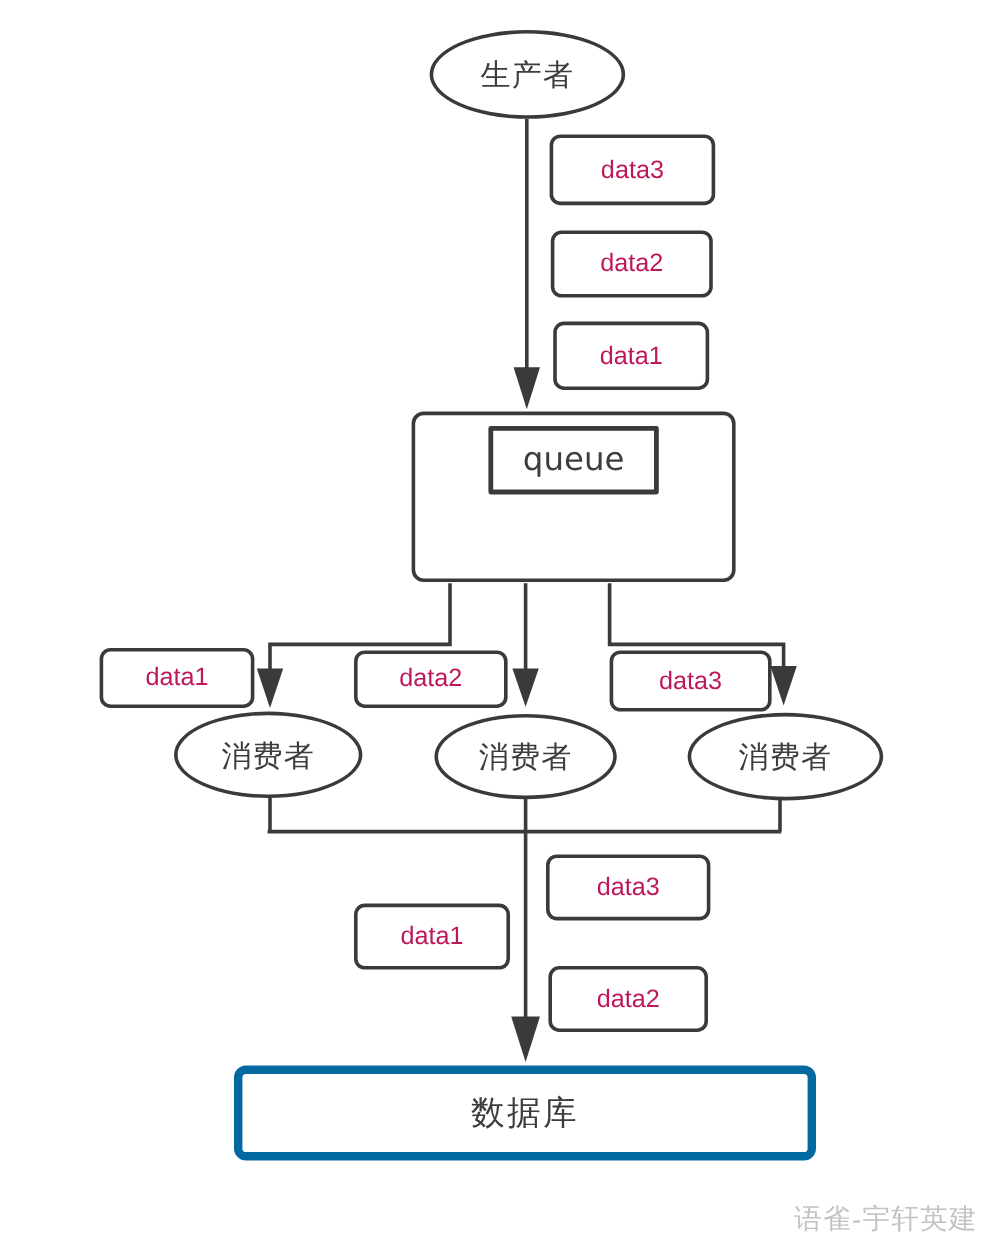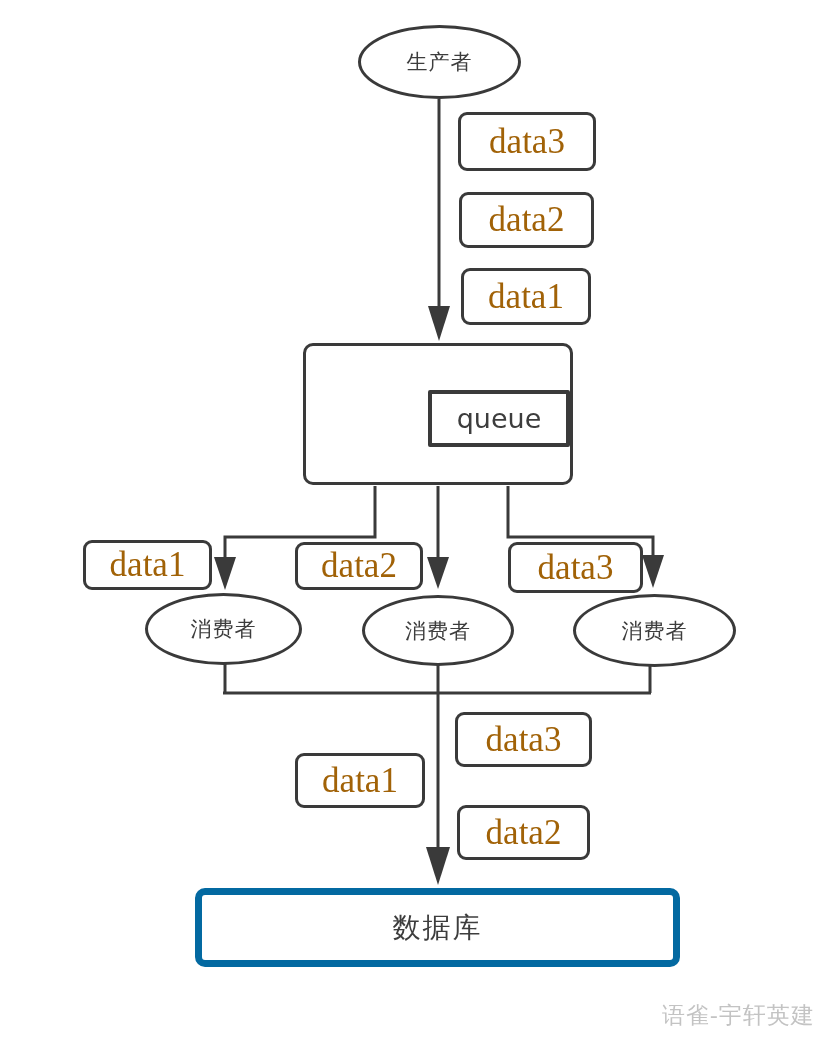--- a/index.html
+++ b/index.html
@@ -27,35 +27,37 @@
     position: absolute;
     box-sizing: border-box;
     background: #ffffff;
     display: flex;
     align-items: center;
     justify-content: center;
   }
   .msg-box {
     border: 3px solid #3a3a3a;
     border-radius: 9px;
-    font-family: Liberation Serif, serif;
-    font-size: 35px;
-    color: #a16207;
+    font-family: Liberation Sans, sans-serif;
+    font-size: 21px;
+    color: #be185d;
   }
   .ellipse {
     border: 3px solid #3a3a3a;
     border-radius: 50%;
-    font-size: 21px;
+    font-size: 25px;
     letter-spacing: 1px;
   }
   .mq-box {
     border: 3px solid #3a3a3a;
     border-radius: 10px;
-    justify-content: flex-end;
+    flex-direction: column;
+    justify-content: flex-start;
     padding-top: 9px;
+    margin-left: 40px;
   }
   .queue-box {
     box-sizing: border-box;
     width: 142px;
     height: 57px;
     border: 4px solid #3a3a3a;
     border-radius: 2px;
     background: #ffffff;
     display: flex;
     align-items: center;

